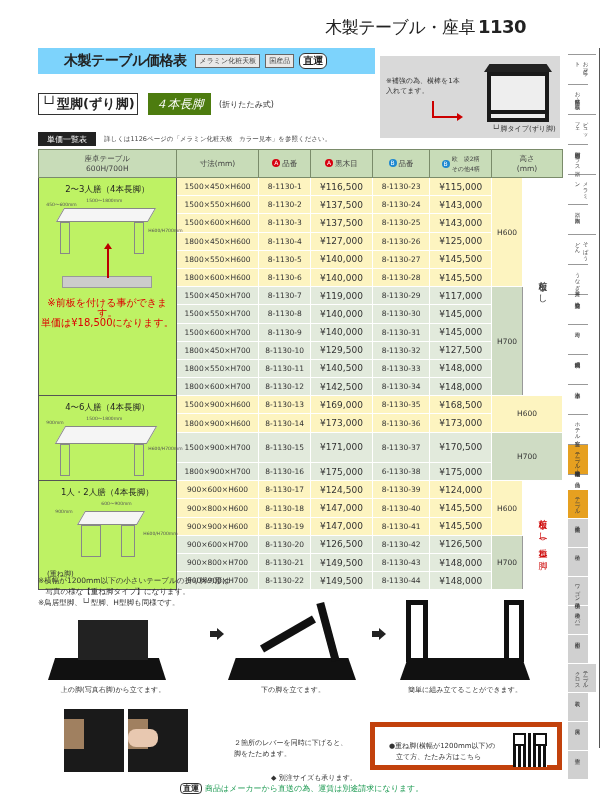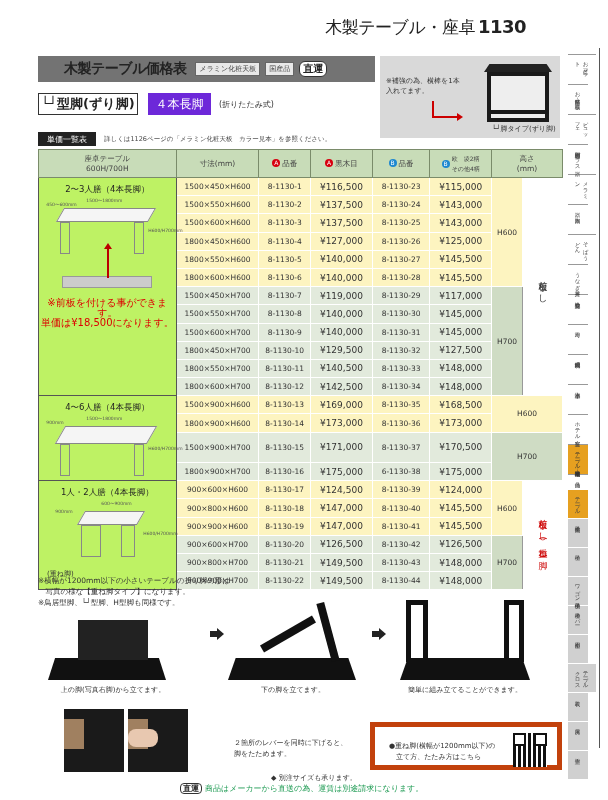--- a/index.html
+++ b/index.html
@@ -2,27 +2,27 @@
 <html><head>
 <meta charset="utf-8">
 <style>
   * { box-sizing: border-box; margin: 0; padding: 0; }
   html, body { width: 608px; height: 800px; background: #ffffff; overflow: hidden; }
   body { font-family: "DejaVu Sans", "Liberation Sans", sans-serif; color: #333; position: relative; }
 
   .page-title { position: absolute; right: 82px; top: 16px; font-size: 17px; color: #222; letter-spacing: -0.5px; }
   .page-title .num { font-weight: bold; font-size: 18px; margin-left: 3px; }
 
-  .title-bar { position: absolute; left: 38px; top: 56px; width: 337px; height: 26px; background: #737373; display: flex; align-items: center; padding-left: 26px; gap: 5px; }
+  .title-bar { position: absolute; left: 38px; top: 48px; width: 337px; height: 26px; background: #7dd3fc; display: flex; align-items: center; padding-left: 26px; gap: 5px; }
   .title-bar .t { font-size: 14px; font-weight: bold; color: #222; margin-right: 4px; letter-spacing: -0.5px; }
   .badge-box { font-size: 7px; border: 1px solid #666; background: #e8e8e8; padding: 1px 3px; color: #444; }
   .badge-round { font-size: 10px; border: 1.5px solid #333; border-radius: 6px; padding: 0 3px; color: #222; font-weight: bold; background: #fff; }
 
   .leg-label { position: absolute; left: 38px; top: 93px; width: 100px; height: 22px; border: 1.5px solid #333; font-size: 13px; font-weight: bold; display: flex; align-items: center; justify-content: center; color: #222; }
-  .red-label { position: absolute; left: 148px; top: 93px; width: 63px; height: 22px; background: #6d28d9; color: #fff; font-size: 12px; display: flex; align-items: center; justify-content: center; }
+  .red-label { position: absolute; left: 148px; top: 93px; width: 63px; height: 22px; background: #4d7c0f; color: #fff; font-size: 12px; display: flex; align-items: center; justify-content: center; font-style: italic; }
   .fold-note { position: absolute; left: 219px; top: 99px; font-size: 8px; color: #333; }
 
   .photo-box { position: absolute; left: 380px; top: 56px; width: 180px; height: 82px; background: #d9d9d9; }
   .photo-box .note { position: absolute; left: 6px; top: 20px; font-size: 7px; line-height: 10px; color: #333; width: 80px; }
   .photo-box .arrow-v { position: absolute; left: 52px; top: 45px; width: 2px; height: 16px; background: #c00; }
   .photo-box .arrow-h { position: absolute; left: 52px; top: 60px; width: 26px; height: 2px; background: #c00; }
   .photo-box .arrow-h:after { content: ""; position: absolute; right: -5px; top: -3px; border-left: 6px solid #c00; border-top: 4px solid transparent; border-bottom: 4px solid transparent; }
   .photo-box .table-img { position: absolute; left: 104px; top: 8px; width: 68px; height: 58px; }
   .photo-box .table-top { position: absolute; left: 0; top: 0; width: 68px; height: 8px; background: #222; clip-path: polygon(8% 0, 92% 0, 100% 100%, 0 100%); }
   .photo-box .table-frame { position: absolute; left: 3px; top: 8px; width: 62px; height: 50px; border: 4px solid #1a1a1a; background: #eee; }

